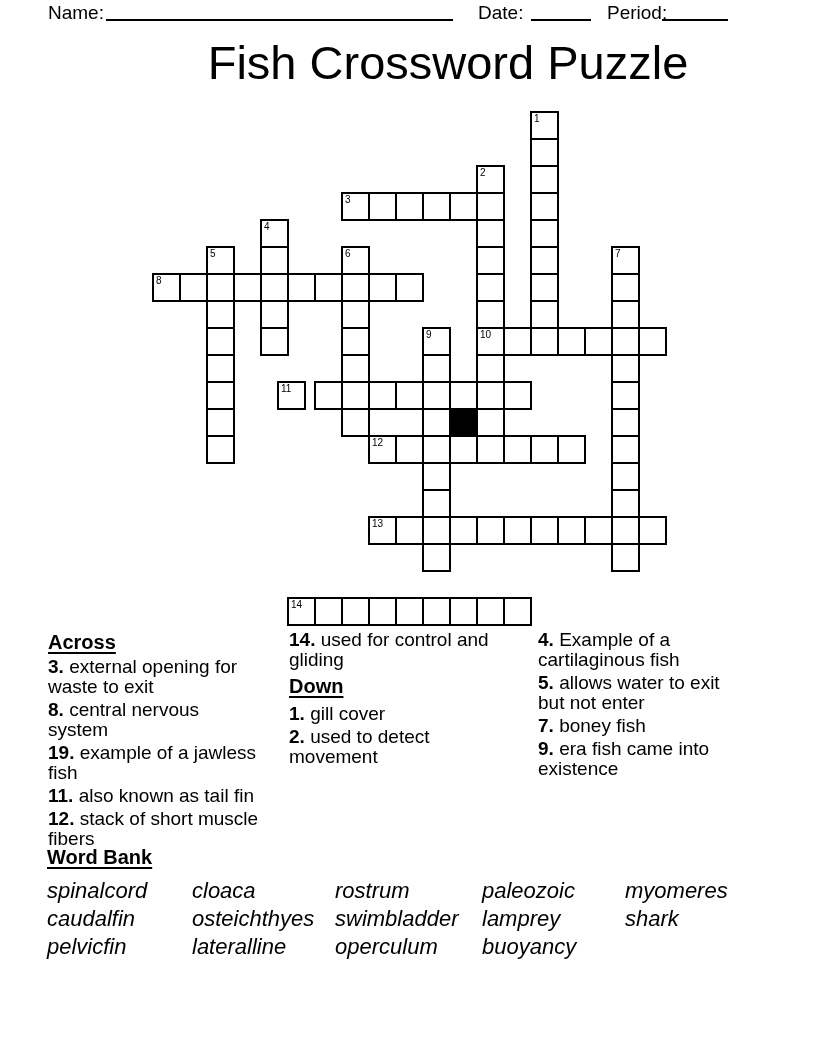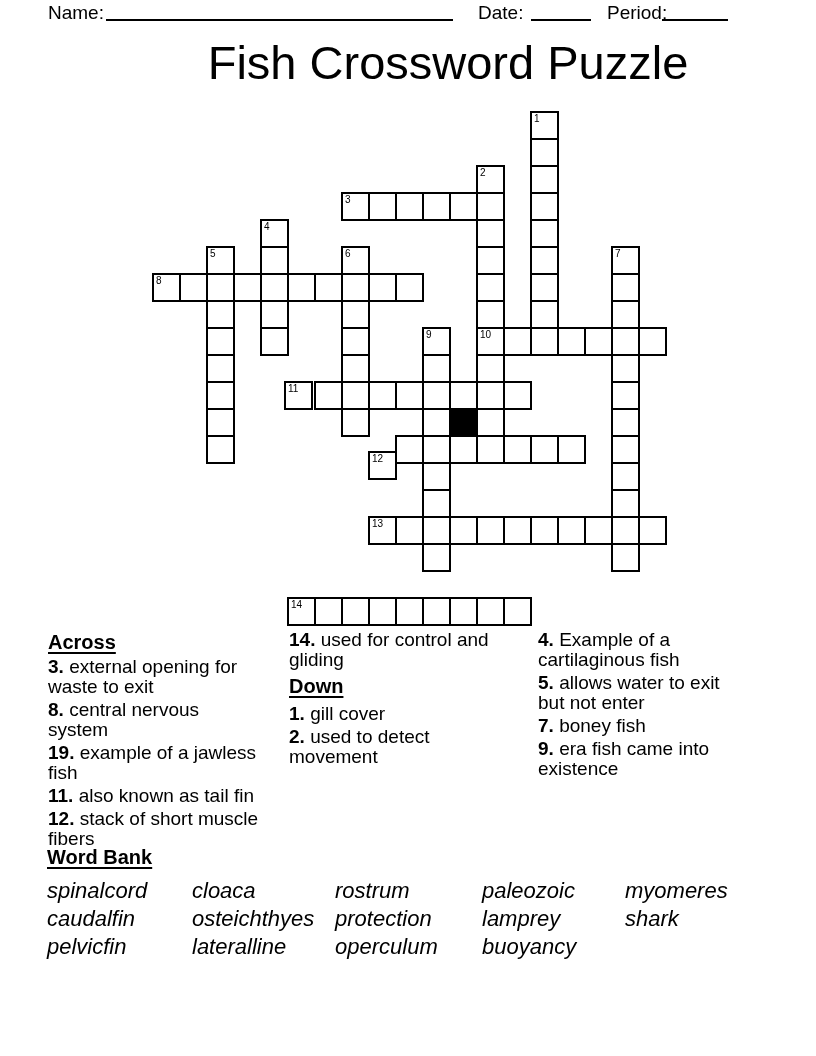--- a/index.html
+++ b/index.html
@@ -140,29 +140,29 @@
     <div class="cell" style="left: 270px; top: 297px;"></div>
     <div class="cell" style="left: 270px; top: 324px;"></div>
     <div class="cell" style="left: 270px; top: 351px;"></div>
     <div class="cell" style="left: 270px; top: 378px;"></div>
     <div class="cell" style="left: 270px; top: 405px;"></div>
     <div class="cell" style="left: 270px; top: 432px;"></div>
     <div class="cell" style="left: 351px; top: 216px;"></div>
     <div class="cell" style="left: 405px; top: 216px;"></div>
     <div class="cell" style="left: 432px; top: 216px;"></div>
     <div class="cell" style="left: 486px; top: 216px;"></div>
-    <div class="cell" style="left: 132px; top: 270px;">
+    <div class="cell" style="left: 125px; top: 270px;">
       <span class="cellnum">11</span>
     </div>
     <div class="cell" style="left: 162px; top: 270px;"></div>
     <div class="cell" style="left: 216px; top: 270px;"></div>
     <div class="cell" style="left: 243px; top: 270px;"></div>
     <div class="cell" style="left: 297px; top: 270px;"></div>
     <div class="cell" style="left: 351px; top: 270px;"></div>
-    <div class="cell" style="left: 216px; top: 324px; margin-top: 16px;">
+    <div class="cell" style="left: 216px; top: 324px;">
       <span class="cellnum">12</span>
     </div>
     <div class="cell" style="left: 243px; top: 324px;"></div>
     <div class="cell" style="left: 297px; top: 324px;"></div>
     <div class="cell" style="left: 351px; top: 324px;"></div>
     <div class="cell" style="left: 378px; top: 324px;"></div>
     <div class="cell" style="left: 405px; top: 324px;"></div>
     <div class="cell" style="left: 216px; top: 405px; padding-left: 44px;">
       <span class="cellnum">13</span>
     </div>
@@ -217,21 +217,21 @@
       <div class="wb-row">
         <span class="wb-word">spinalcord</span>
         <span class="wb-word">cloaca</span>
         <span class="wb-word">rostrum</span>
         <span class="wb-word">paleozoic</span>
         <span class="wb-word">myomeres</span>
       </div>
       <div class="wb-row">
         <span class="wb-word">caudalfin</span>
         <span class="wb-word">osteichthyes</span>
-        <span class="wb-word">protection</span>
+        <span class="wb-word">swimbladder</span>
         <span class="wb-word">lamprey</span>
         <span class="wb-word">shark</span>
       </div>
       <div class="wb-row">
         <span class="wb-word">pelvicfin</span>
         <span class="wb-word">lateralline</span>
         <span class="wb-word">operculum</span>
         <span class="wb-word">buoyancy</span>
       </div>
     </div>

